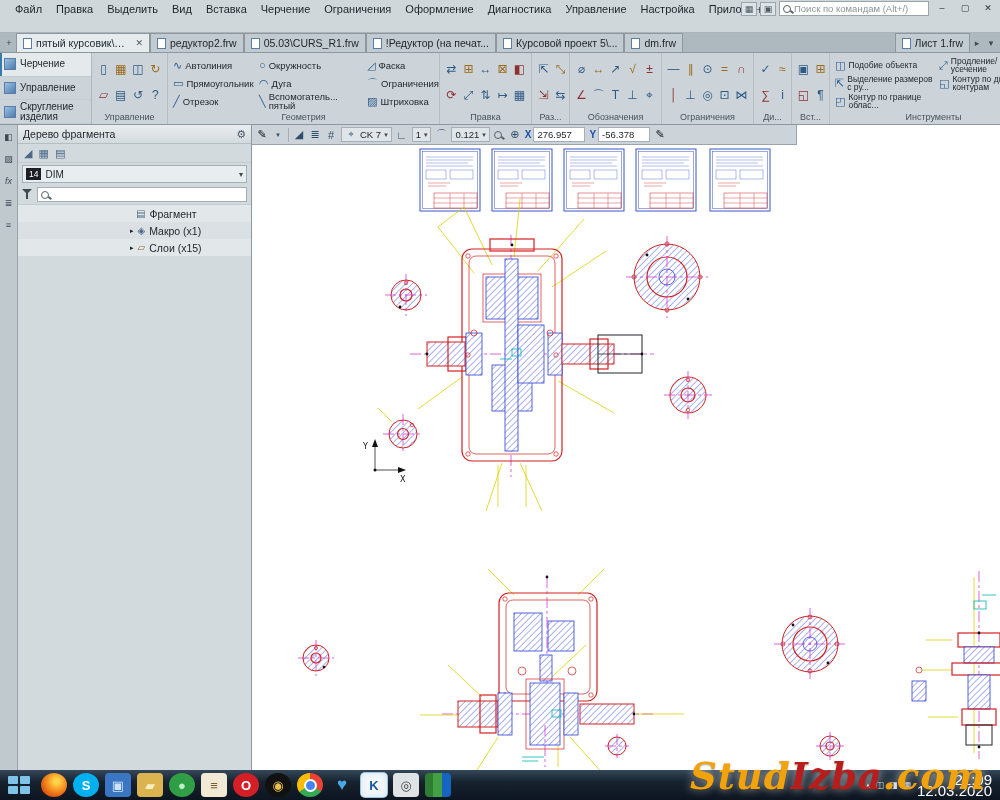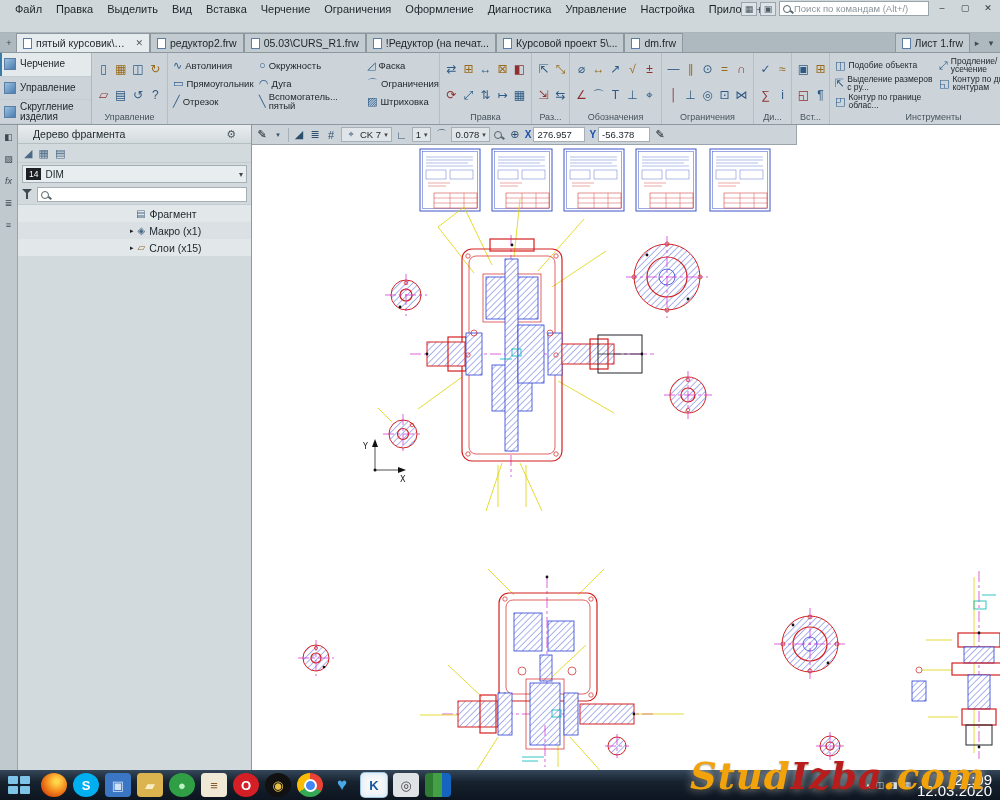--- a/index.html
+++ b/index.html
@@ -47,21 +47,21 @@
 .g-btn{display:flex;align-items:center;gap:3px;font-size:9.5px;line-height:9px;padding:0 2px;overflow:hidden;height:18px;}
 .g-btn .ic,.t-btn .ic{color:#2e5e8e;font-size:11px;flex:none;}
 .tgrid{display:grid;grid-auto-flow:column;grid-template-rows:repeat(3,18px);grid-template-columns:104px 96px;}
 .t-btn{display:flex;align-items:center;gap:3px;font-size:8.5px;line-height:8.5px;padding:0 2px;overflow:hidden;height:18px;}
 
 
 #main{height:645px;display:flex;}
 #leftstrip{width:18px;background:#bfc9ce;border-right:1px solid #9aa5ab;display:flex;flex-direction:column;align-items:center;padding-top:4px;gap:7px;flex:none;}
 .ls-icon{width:15px;height:15px;display:flex;align-items:center;justify-content:center;font-size:9px;font-style:italic;color:#3d4a52;}
 #treepanel{width:234px;background:#d3dadd;border-right:1px solid #8d979e;display:flex;flex-direction:column;flex:none;}
-.tp-header{height:19px;background:linear-gradient(#e9edf0,#d3dadd);border-bottom:1px solid #b5bec3;display:flex;align-items:center;padding:0 15px;font-size:10.5px;}
+.tp-header{height:19px;background:linear-gradient(#e9edf0,#d3dadd);border-bottom:1px solid #b5bec3;display:flex;align-items:center;padding:0 5px;font-size:10.5px;}
 .tp-header .gear{margin-left:auto;font-size:11px;color:#4c5a63;}
 .tp-iconsrow{height:19px;display:flex;align-items:center;gap:6px;padding:0 6px;border-bottom:1px solid #c3ccd1;}
 .tpi{font-size:11px;color:#4c6a88;}
 .tp-filterdrop{height:18px;margin:2px 4px;background:#e8edef;border:1px solid #a5afb5;display:flex;align-items:center;gap:4px;padding:0 3px;font-size:10px;}
 .badge{background:#1c1f24;color:#fff;font-size:8.5px;padding:0 3px;line-height:12px;}
 .tp-filterdrop .chev{margin-left:auto;font-size:8px;color:#444;}
 .tp-search{height:20px;display:flex;align-items:center;gap:4px;padding:0 4px;border-bottom:1px solid #c3ccd1;}
 .funnel{position:relative;width:11px;height:11px;display:inline-block;flex:none;}
 .funnel .f-t{position:absolute;left:0;top:0;width:0;height:0;border-left:5px solid transparent;border-right:5px solid transparent;border-top:5px solid #3d4a52;}
 .funnel .f-s{position:absolute;left:4px;top:4px;width:2px;height:6px;background:#3d4a52;}
@@ -253,20 +253,21 @@
         </span>
         <span class="g-btn">
           <span class="ic">╲</span>
           <span class="lb">Вспомогатель... пятый</span>
         </span>
         <span class="g-btn">
           <span class="ic">▨</span>
           <span class="lb">Штриховка</span>
         </span>
       </div>
+    <div class="rlabel">Геометрия</div>
   </div>
 
   <div class="rgroup rg-edit">
     <div class="rcontent igrid">
         <span class="rib-icon">⇄</span>
         <span class="rib-icon">⟳</span>
         <span class="rib-icon">⊞</span>
         <span class="rib-icon">⤢</span>
         <span class="rib-icon">↔</span>
         <span class="rib-icon">⇅</span>
@@ -433,21 +434,21 @@
         <span>CK 7</span>
         <span class="chev">▾</span>
       </div>
       <span class="qb-ic">∟</span>
       <div class="qb-dd">
         <span>1</span>
         <span class="chev">▾</span>
       </div>
       <span class="qb-ic">⌒</span>
       <div class="qb-dd">
-        <span>0.078</span>
+        <span>0.121</span>
         <span class="chev">▾</span>
       </div>
       <span class="css-mag"></span>
       <span class="qb-ic">⊕</span>
       <div class="qb-field">
         <span class="lbl">X</span>
         <span class="val">276.957</span>
       </div>
       <div class="qb-field">
         <span class="lbl">Y</span>

